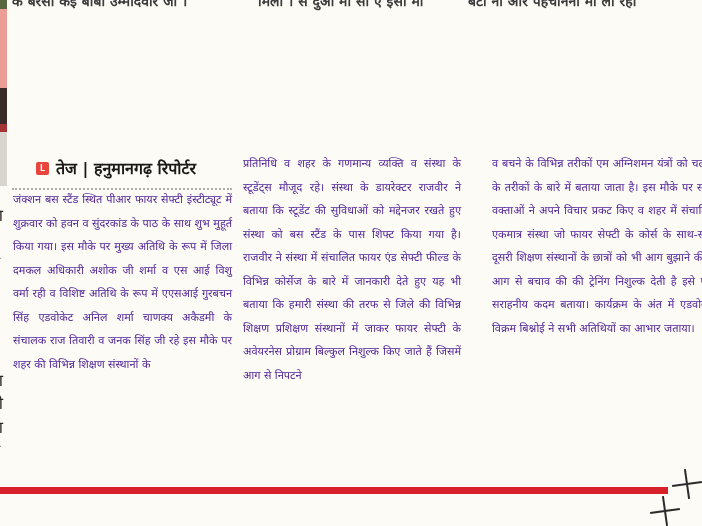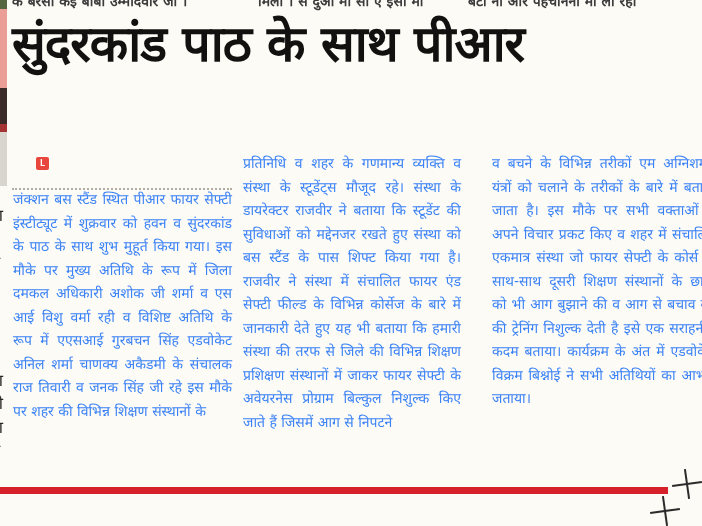--- a/index.html
+++ b/index.html
@@ -59,22 +59,22 @@
     color:#ffffff; font-size:9px; font-weight:800; line-height:13px;
     text-align:center; font-family:"DejaVu Sans Mono","Liberation Mono",monospace;
   }
   .byline-rule {
     position:absolute; left:12px; top:188px; width:220px; height:0;
     border-top:2px dotted #b3ada3;
   }
 
   .col {
     position:absolute; top:152px;
-    font-size:14px; line-height:23.5px; text-align:justify;
-    color:#3b82f6;
+    font-size:11px; line-height:23.5px; text-align:justify;
+    color:#4c1d95;
   }
   .col-1 { left:13px;  top:188px; width:219px; }
   .col-2 { left:243px; width:218px; }
   .col-3 { left:492px; width:223px; }
 
   .bottom-rule {
     position:absolute; left:0; top:487px; width:668px; height:7px;
     background:#d6202a;
   }
 
@@ -111,25 +111,25 @@
 र
 ,
 ,
 ा
 ी
 ा
 श</div>
   </div>
 
   <div class="headline">
-    <div>सुंदरकांड पाठ के साथ पीआर</div>
   </div>
 
   <div class="byline">
     <span class="byline-icon">L</span>
+    <span>तेज | हनुमानगढ़ रिपोर्टर</span>
   </div>
   <div class="byline-rule"></div>
 
   <div class="col col-1">जंक्शन बस स्टैंड स्थित पीआर फायर सेफ्टी इंस्टीट्यूट में शुक्रवार को हवन व सुंदरकांड के पाठ के साथ शुभ मुहूर्त किया गया। इस मौके पर मुख्य अतिथि के रूप में जिला दमकल अधिकारी अशोक जी शर्मा व एस आई विशु वर्मा रही व विशिष्ट अतिथि के रूप में एएसआई गुरबचन सिंह एडवोकेट अनिल शर्मा चाणक्य अकैडमी के संचालक राज तिवारी व जनक सिंह जी रहे इस मौके पर शहर की विभिन्न शिक्षण संस्थानों के</div>
   <div class="col col-2">प्रतिनिधि व शहर के गणमान्य व्यक्ति व संस्था के स्टूडेंट्स मौजूद रहे। संस्था के डायरेक्टर राजवीर ने बताया कि स्टूडेंट की सुविधाओं को मद्देनजर रखते हुए संस्था को बस स्टैंड के पास शिफ्ट किया गया है। राजवीर ने संस्था में संचालित फायर एंड सेफ्टी फील्ड के विभिन्न कोर्सेज के बारे में जानकारी देते हुए यह भी बताया कि हमारी संस्था की तरफ से जिले की विभिन्न शिक्षण प्रशिक्षण संस्थानों में जाकर फायर सेफ्टी के अवेयरनेस प्रोग्राम बिल्कुल निशुल्क किए जाते हैं जिसमें आग से निपटने</div>
   <div class="col col-3">व बचने के विभिन्न तरीकों एम अग्निशमन यंत्रों को चलाने के तरीकों के बारे में बताया जाता है। इस मौके पर सभी वक्ताओं ने अपने विचार प्रकट किए व शहर में संचालित एकमात्र संस्था जो फायर सेफ्टी के कोर्स के साथ-साथ दूसरी शिक्षण संस्थानों के छात्रों को भी आग बुझाने की व आग से बचाव की की ट्रेनिंग निशुल्क देती है इसे एक सराहनीय कदम बताया। कार्यक्रम के अंत में एडवोकेट विक्रम बिश्नोई ने सभी अतिथियों का आभार जताया।</div>
 
   <div class="bottom-rule"></div>
 
   <div class="crop crop-1">

